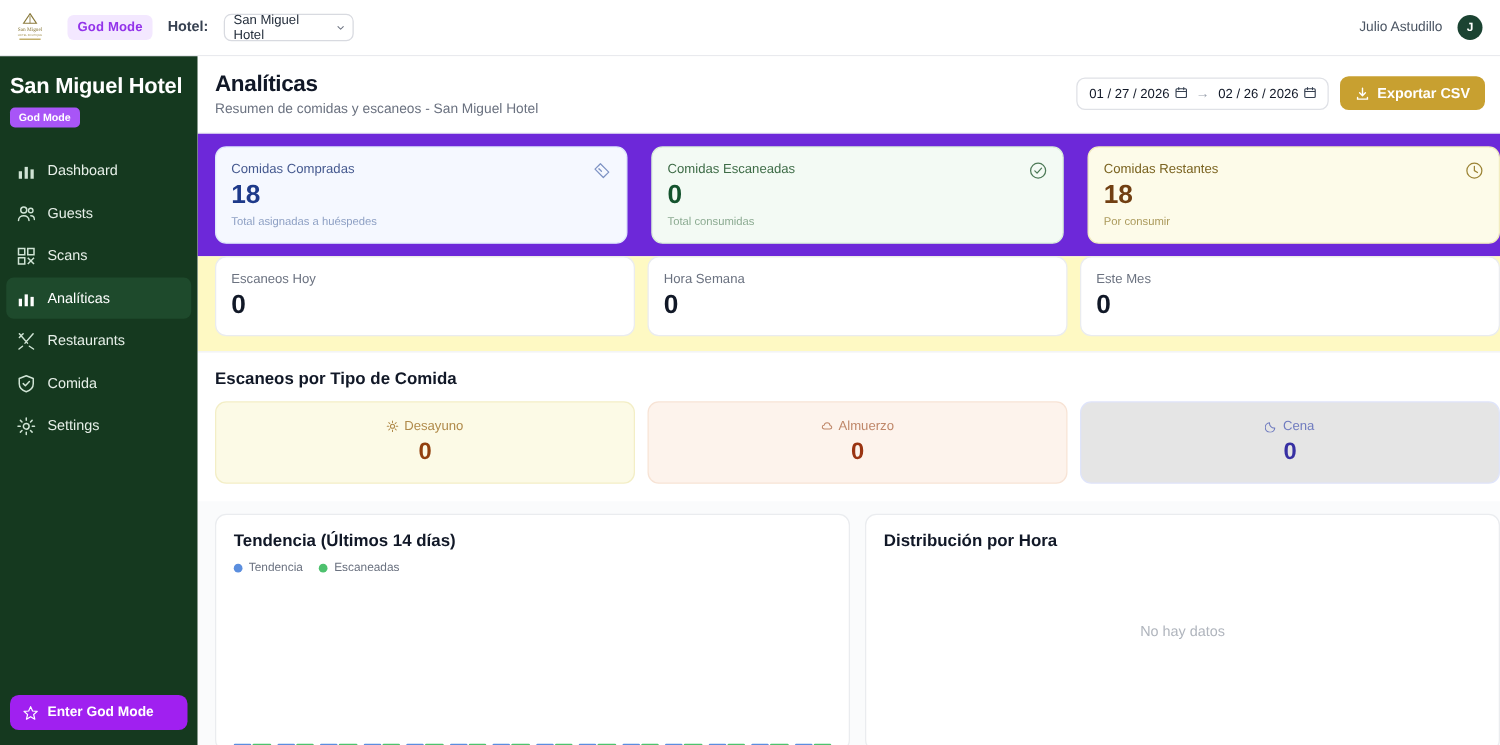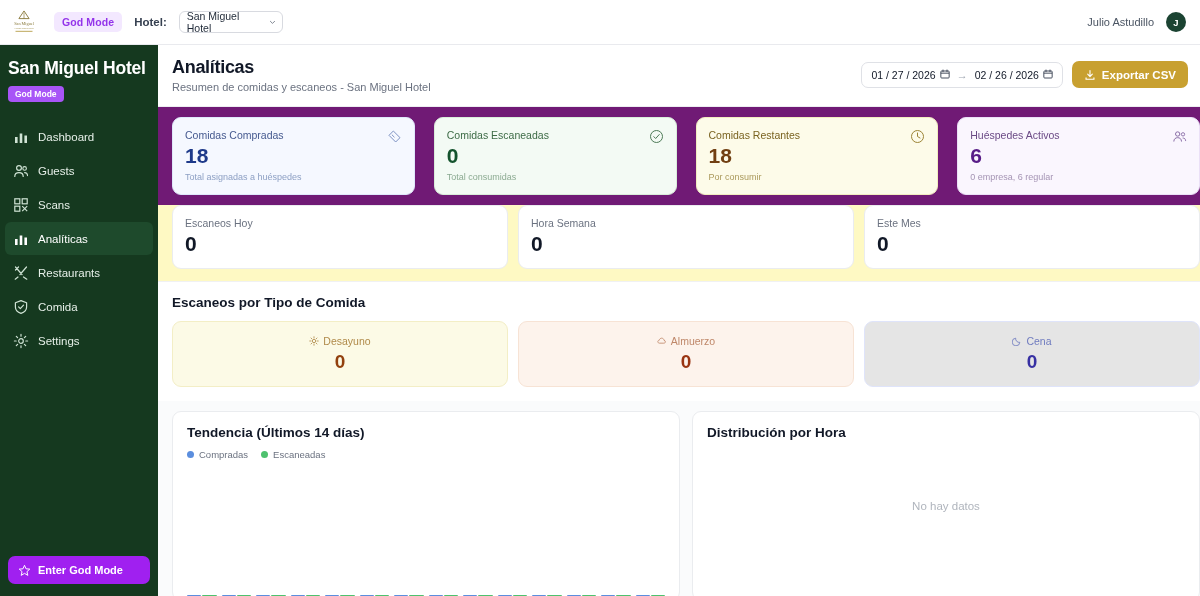--- a/index.html
+++ b/index.html
@@ -123,21 +123,21 @@
     display: flex; align-items: center; gap: 6px;
     background: #c8a030; color: #fff;
     border-radius: 7px; height: 27px;
     padding: 0 12px; font-size: 11.5px; font-weight: 600;
   }
 
   
   .cards-row {
     display: flex; gap: 19px;
     padding: 10px 0 10px 14px;
-    background: #701a75;
+    background: #6d28d9;
   }
   .stat {
     flex: 1; min-width: 0;
     border-radius: 9px; border: 1px solid;
     padding: 11px 12px 12px;
     position: relative;
   }
   .stat .label { font-size: 10.5px; font-weight: 500; margin-bottom: 4px; }
   .stat .value { font-size: 21px; font-weight: 700; line-height: 1.05; }
   .stat .hint { font-size: 9px; margin-top: 5px; }
@@ -378,31 +378,20 @@
         <div class="stat s-amber">
           <div class="label">Comidas Restantes</div>
           <div class="value">18</div>
           <div class="hint">Por consumir</div>
           <svg class="corner" viewBox="0 0 18 18">
             <circle cx="9" cy="9" r="7.2" fill="none" stroke="#9c8436" stroke-width="1.2"></circle>
             <path d="M9 4.8 V9 L12 10.8" fill="none" stroke="#9c8436" stroke-width="1.2" stroke-linecap="round" stroke-linejoin="round"></path>
           </svg>
         </div>
 
-        <div class="stat s-purple">
-          <div class="label">Huéspedes Activos</div>
-          <div class="value">6</div>
-          <div class="hint">0 empresa, 6 regular</div>
-          <svg class="corner" viewBox="0 0 18 18">
-            <circle cx="6.8" cy="6" r="2.6" fill="none" stroke="#8b6fa8" stroke-width="1.2"></circle>
-            <path d="M2.2 14.6c0-2.7 2.1-4.2 4.6-4.2s4.6 1.5 4.6 4.2" fill="none" stroke="#8b6fa8" stroke-width="1.2" stroke-linecap="round"></path>
-            <circle cx="13.2" cy="6.4" r="2" fill="none" stroke="#8b6fa8" stroke-width="1.1"></circle>
-            <path d="M13.2 10.8c2 0 3.2 1.3 3.2 3.2" fill="none" stroke="#8b6fa8" stroke-width="1.1" stroke-linecap="round"></path>
-          </svg>
-        </div>
       </div>
 
       <div class="mini-row">
         <div class="mini">
           <div class="label">Escaneos Hoy</div>
           <div class="value">0</div>
         </div>
         <div class="mini">
           <div class="label">Hora Semana</div>
           <div class="value">0</div>
@@ -448,21 +437,21 @@
           </div>
         </div>
       </div>
 
       <div class="charts-row">
         <div class="chart-card">
           <div class="chart-title">Tendencia (Últimos 14 días)</div>
           <div class="legend">
             <div class="leg">
               <span class="dot" id="leg-dot-0" style="background: rgb(91, 142, 222);"></span>
-              <span>Compradas</span>
+              <span>Tendencia</span>
             </div>
             <div class="leg">
               <span class="dot" id="leg-dot-1" style="background: rgb(78, 193, 110);"></span>
               <span>Escaneadas</span>
             </div>
           </div>
           <div class="plot">
             <div class="bars" id="trend-bars">
                 <div class="bgroup">
                   <div class="bar" style="background: rgb(91, 142, 222); height: 5%;"></div>

